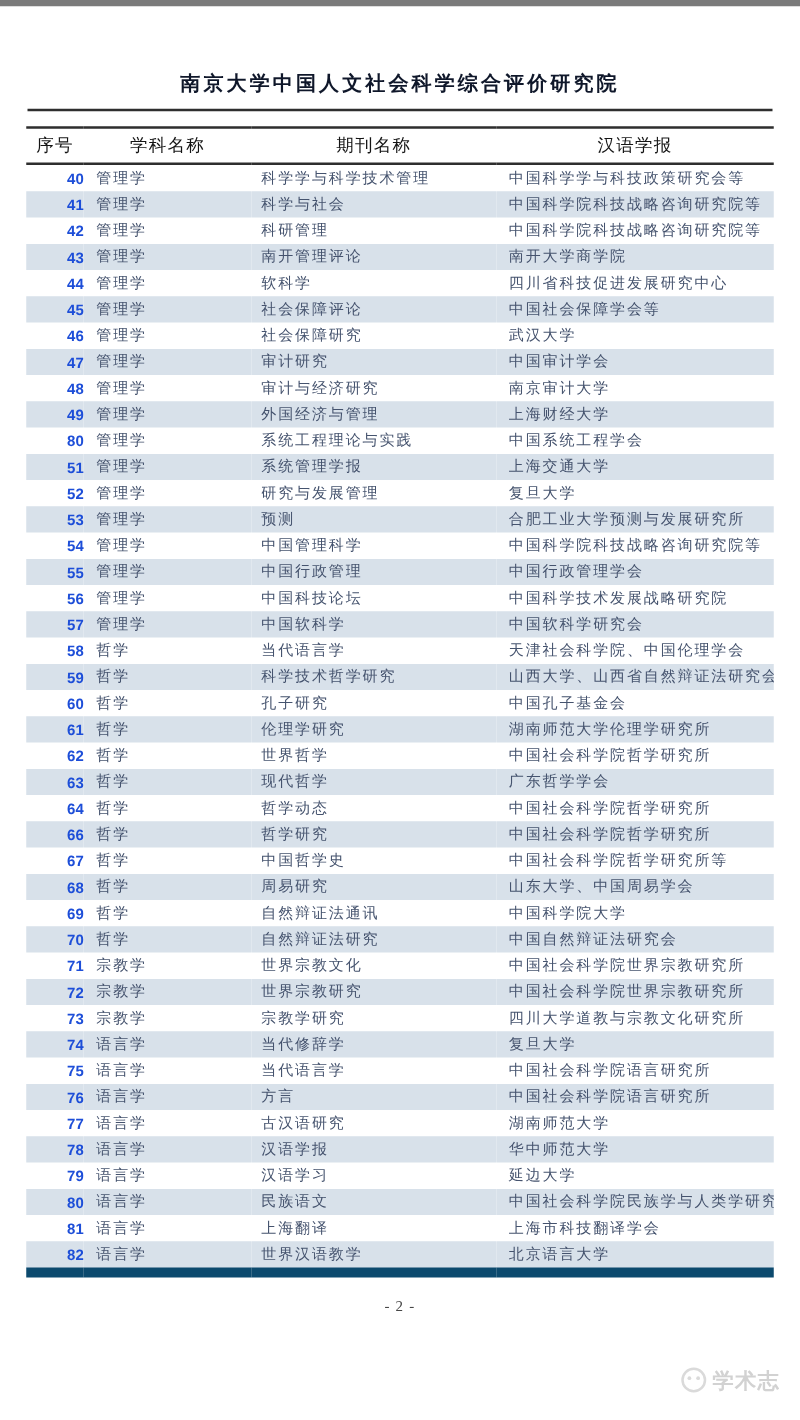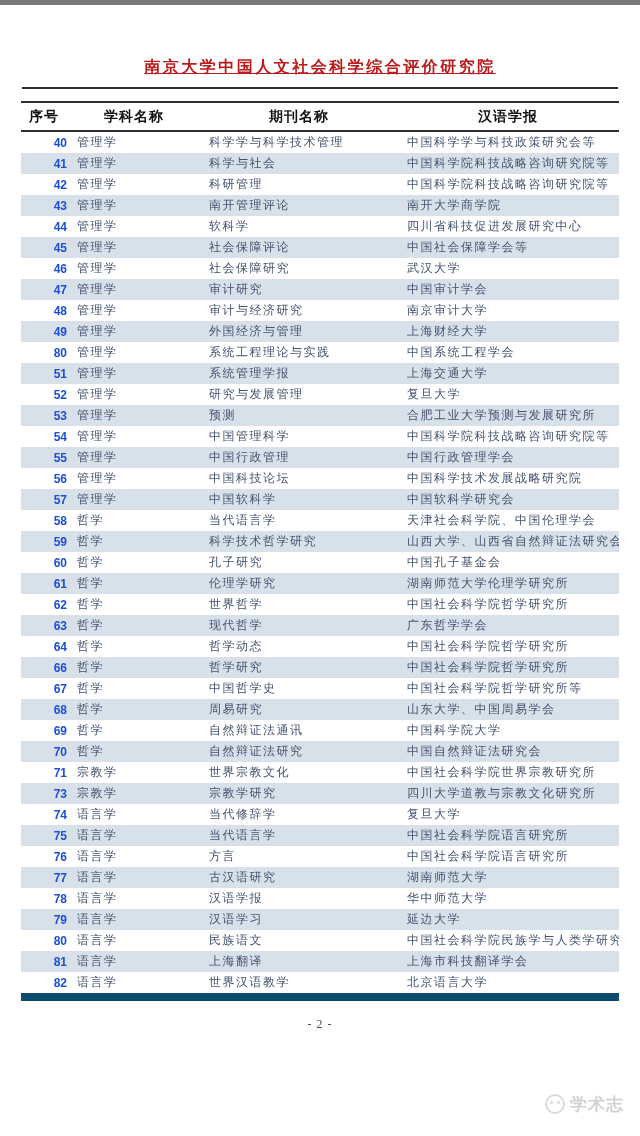--- a/index.html
+++ b/index.html
@@ -4,31 +4,30 @@
 <style>
   html,body{margin:0;padding:0;}
   body{
     width:640px;height:1136px;position:relative;overflow:hidden;
     background:#ffffff;
     font-family:"Liberation Serif","DejaVu Serif",serif;
   }
   .topbar{height:5px;background:#7a7a7a;}
   .page-title{
     margin-top:52px;text-align:center;
-    color:#b91c1c;font-size:16px;font-weight:bold;letter-spacing:2.5px;
+    color:#0f172a;font-size:16px;font-weight:bold;letter-spacing:2.5px;
     font-family:"DejaVu Serif","Liberation Serif",serif;
-    text-decoration:underline;
   }
   .title-rule{margin:9px 22px 0 22px;border-top:2px solid #2e2e2e;}
   table.journal-table{
     margin:12px 21px 0 21px;width:598px;border-collapse:collapse;table-layout:fixed;
   }
   table.journal-table thead th{
     border-top:2px solid #2e2e2e;border-bottom:2px solid #2e2e2e;
-    height:27px;font-size:14px;font-weight:bold;color:#141414;
+    height:27px;font-size:14px;font-weight:normal;color:#141414;
     font-family:"Liberation Sans","DejaVu Sans",sans-serif;
     letter-spacing:1px;text-align:center;padding:0;
   }
   th.c-idx{width:46px;}
   th.c-disc{width:134px;}
   th.c-journal{width:196px;}
   th.c-org{width:222px;}
   tbody td{
     height:21px;font-size:12px;color:#45536e;letter-spacing:1.5px;
     padding:0;white-space:nowrap;overflow:hidden;
@@ -261,20 +260,26 @@
         <td class="cell-journal">自然辩证法研究</td>
         <td class="cell-org">中国自然辩证法研究会</td>
       </tr>
       <tr>
         <td class="cell-idx">71</td>
         <td class="cell-disc">宗教学</td>
         <td class="cell-journal">世界宗教文化</td>
         <td class="cell-org">中国社会科学院世界宗教研究所</td>
       </tr>
       <tr>
+        <td class="cell-idx">72</td>
+        <td class="cell-disc">宗教学</td>
+        <td class="cell-journal">世界宗教研究</td>
+        <td class="cell-org">中国社会科学院世界宗教研究所</td>
+      </tr>
+      <tr>
         <td class="cell-idx">73</td>
         <td class="cell-disc">宗教学</td>
         <td class="cell-journal">宗教学研究</td>
         <td class="cell-org">四川大学道教与宗教文化研究所</td>
       </tr>
       <tr>
         <td class="cell-idx">74</td>
         <td class="cell-disc">语言学</td>
         <td class="cell-journal">当代修辞学</td>
         <td class="cell-org">复旦大学</td>

